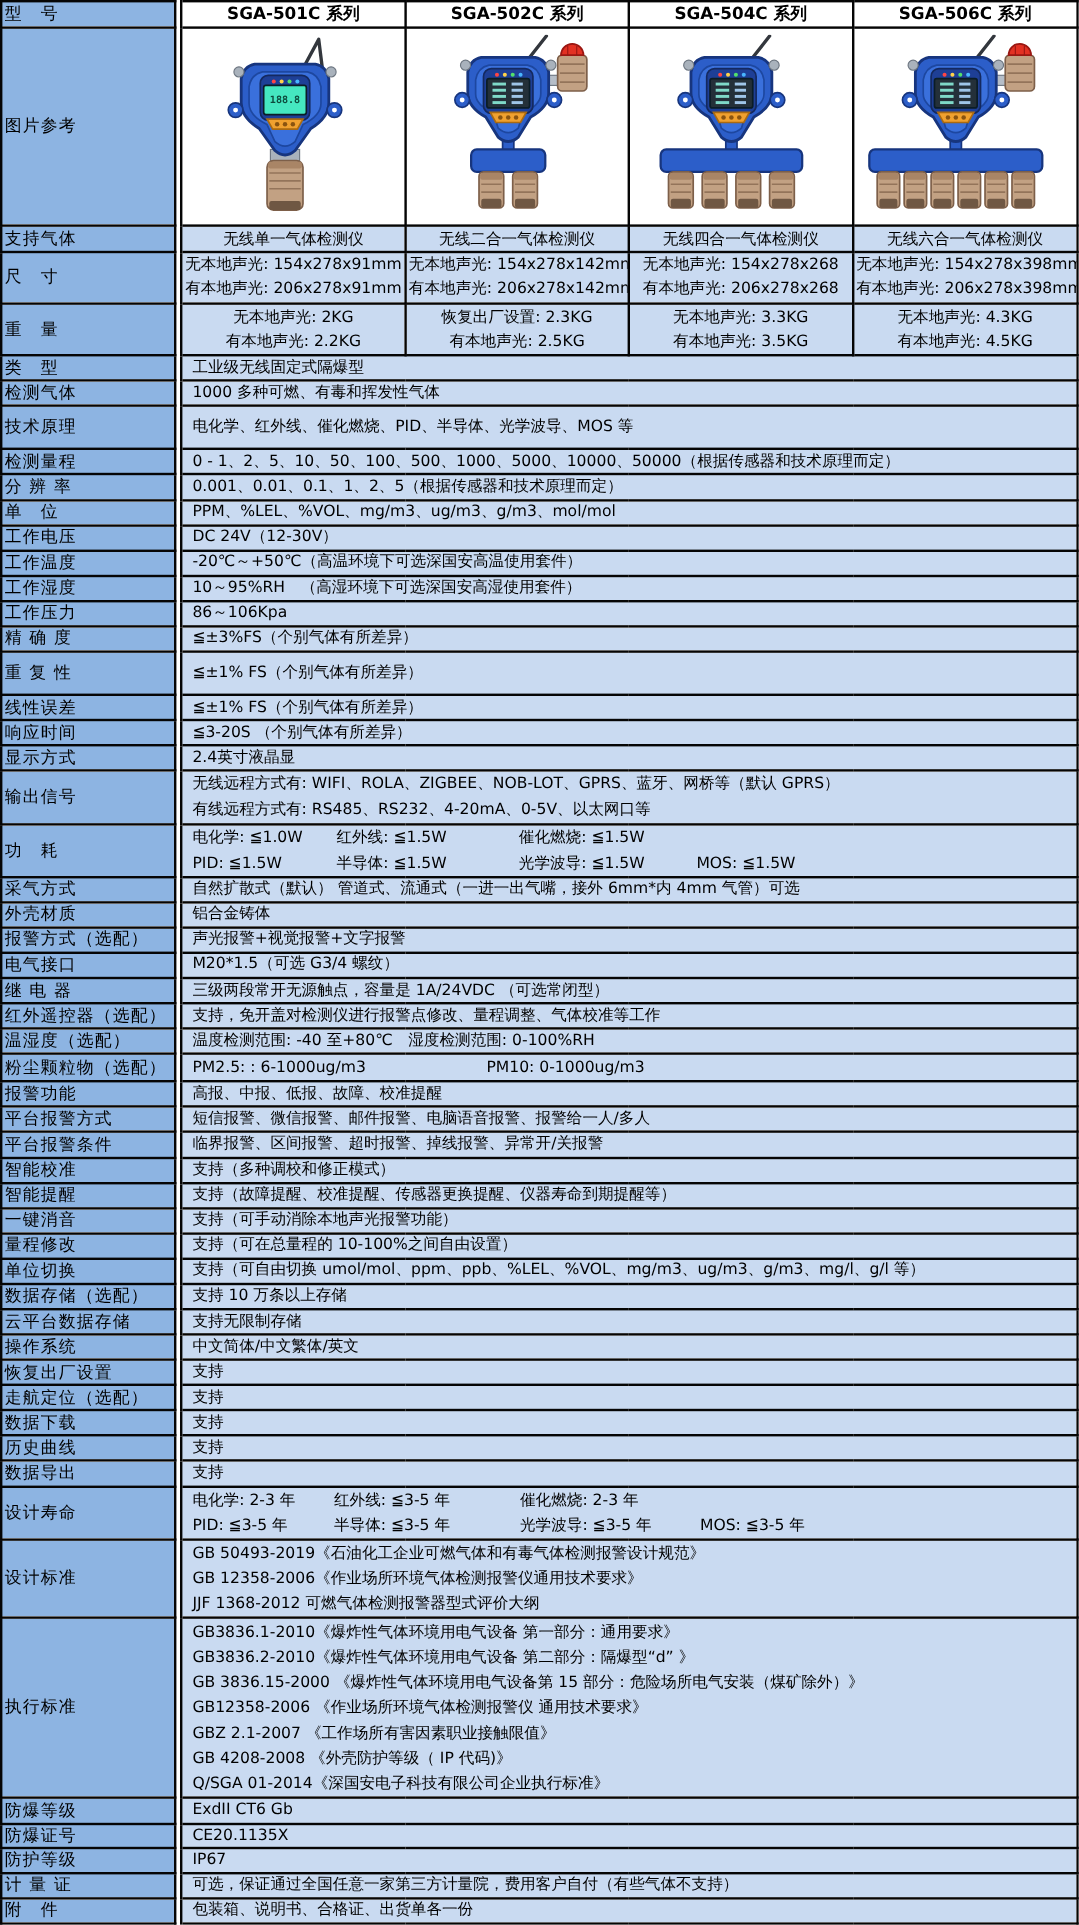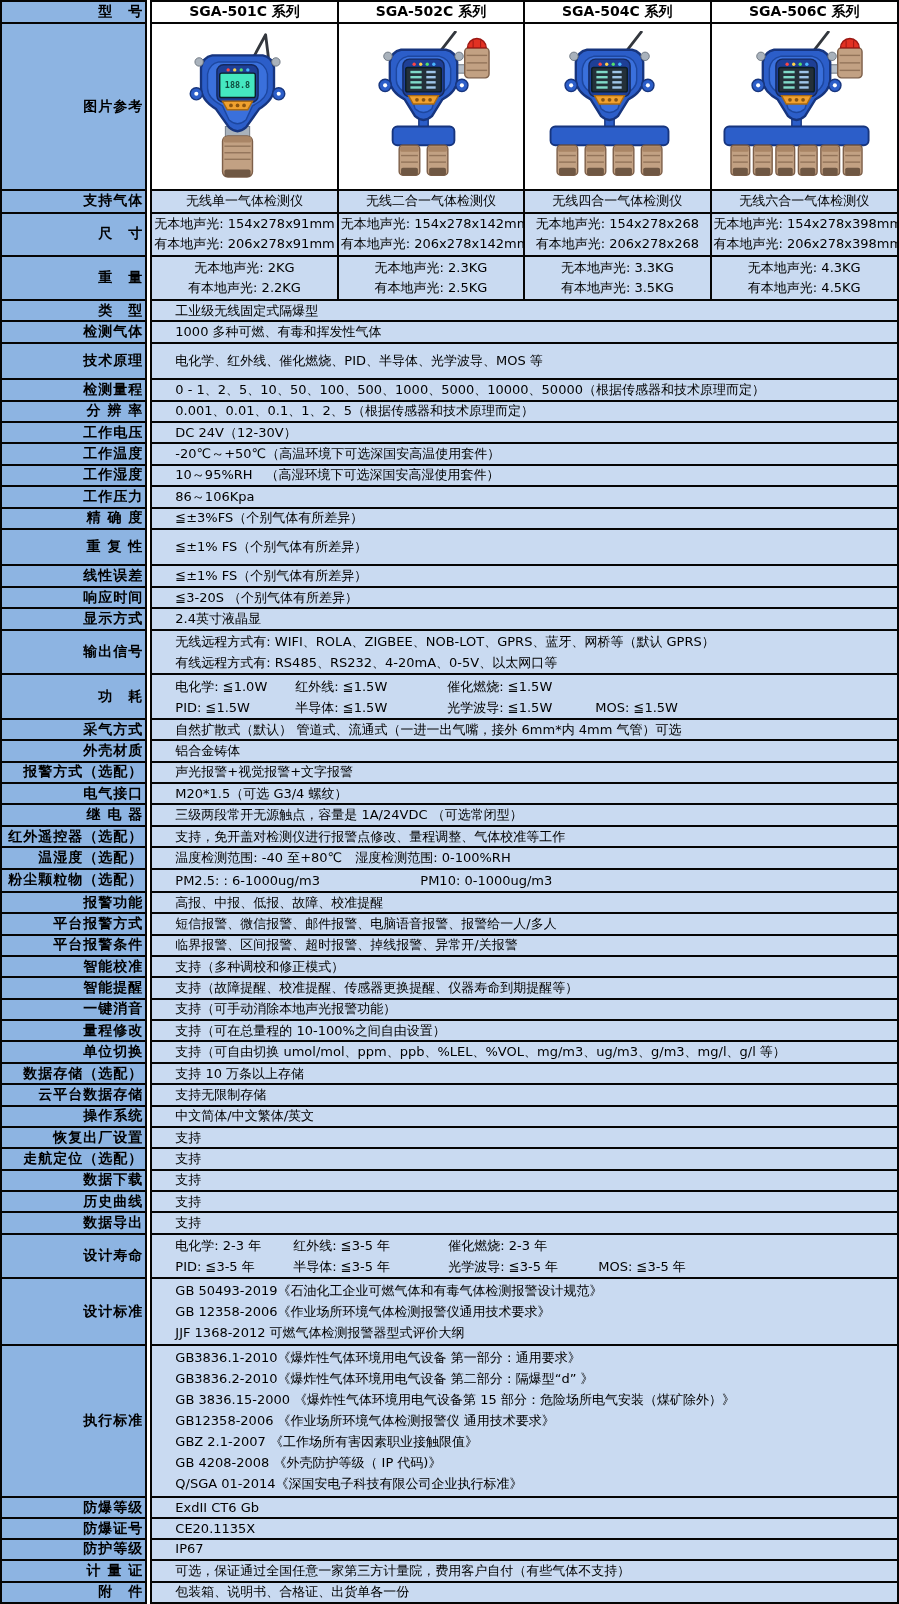--- a/index.html
+++ b/index.html
@@ -5,23 +5,23 @@
   :root{
     --label-bg:#8DB4E2;
     --value-bg:#C9DAF1;
     --border:#050505;
   }
   html,body{margin:0;padding:0;background:#fff;}
   body{width:899px;font-family:"DejaVu Sans","Liberation Sans",sans-serif;color:#000;}
   table.spec{border-collapse:collapse;table-layout:fixed;width:899px;height:1604px;}
   th,td{border:2px solid var(--border);padding:0;overflow:hidden;}
   td.spacer{border-top:none;border-bottom:none;background:#fff;padding:0;}
-  th.rowlabel{background:var(--label-bg);font-size:14px;font-weight:bold;text-align:right;vertical-align:middle;letter-spacing:1px;padding:0 2px;}
+  th.rowlabel{background:var(--label-bg);font-size:14px;font-weight:normal;text-align:left;vertical-align:middle;letter-spacing:1px;padding:0 2px;}
   th.model{background:#fff;font-size:14px;font-weight:bold;text-align:center;vertical-align:middle;}
-  td.value{background:var(--value-bg);font-size:13px;text-align:left;vertical-align:middle;padding:0 23px;}
+  td.value{background:var(--value-bg);font-size:13px;text-align:left;vertical-align:middle;padding:0 8px;}
   td.value .vtext{white-space:nowrap;line-height:18px;}
   td.colcell{background:var(--value-bg);font-size:13px;text-align:center;vertical-align:middle;padding:0 2px;}
   td.colcell .l2{line-height:20px;white-space:nowrap;}
   td.imgcell{background:#fff;text-align:center;vertical-align:middle;}
   .linewrap{display:flex;flex-direction:column;justify-content:flex-start;}
   .vline{line-height:21px;white-space:nowrap;}
   .grid-line{display:flex;line-height:21px;}
   .grid-seg{white-space:nowrap;flex:0 0 auto;}
 </style>
 </head>
@@ -282,21 +282,21 @@
         </td>
       </tr>
       <tr style="height: 43px;">
         <th class="rowlabel">重　量</th>
         <td class="spacer"></td>
         <td class="colcell">
           <div class="l2">无本地声光: 2KG</div>
           <div class="l2">有本地声光: 2.2KG</div>
         </td>
         <td class="colcell">
-          <div class="l2">无本地声光: 2.3KG</div>
+          <div class="l2">恢复出厂设置: 2.3KG</div>
           <div class="l2">有本地声光: 2.5KG</div>
         </td>
         <td class="colcell">
           <div class="l2">无本地声光: 3.3KG</div>
           <div class="l2">有本地声光: 3.5KG</div>
         </td>
         <td class="colcell">
           <div class="l2">无本地声光: 4.3KG</div>
           <div class="l2">有本地声光: 4.5KG</div>
         </td>
@@ -318,20 +318,25 @@
       </tr>
       <tr style="height: 21px;">
         <th class="rowlabel">检测量程</th>
         <td class="spacer"></td>
         <td class="value" colspan="4"><span class="vtext">0 - 1、2、5、10、50、100、500、1000、5000、10000、50000（根据传感器和技术原理而定）</span></td>
       </tr>
       <tr style="height: 21px;">
         <th class="rowlabel">分 辨 率</th>
         <td class="spacer"></td>
         <td class="value" colspan="4"><span class="vtext">0.001、0.01、0.1、1、2、5（根据传感器和技术原理而定）</span></td>
+      </tr>
+      <tr style="height: 21px;">
+        <th class="rowlabel">单　位</th>
+        <td class="spacer"></td>
+        <td class="value" colspan="4"><span class="vtext">PPM、%LEL、%VOL、mg/m3、ug/m3、g/m3、mol/mol</span></td>
       </tr>
       <tr style="height: 21px;">
         <th class="rowlabel">工作电压</th>
         <td class="spacer"></td>
         <td class="value" colspan="4"><span class="vtext">DC 24V（12-30V）</span></td>
       </tr>
       <tr style="height: 21px;">
         <th class="rowlabel">工作温度</th>
         <td class="spacer"></td>
         <td class="value" colspan="4"><span class="vtext">-20℃～+50℃（高温环境下可选深国安高温使用套件）</span></td>

